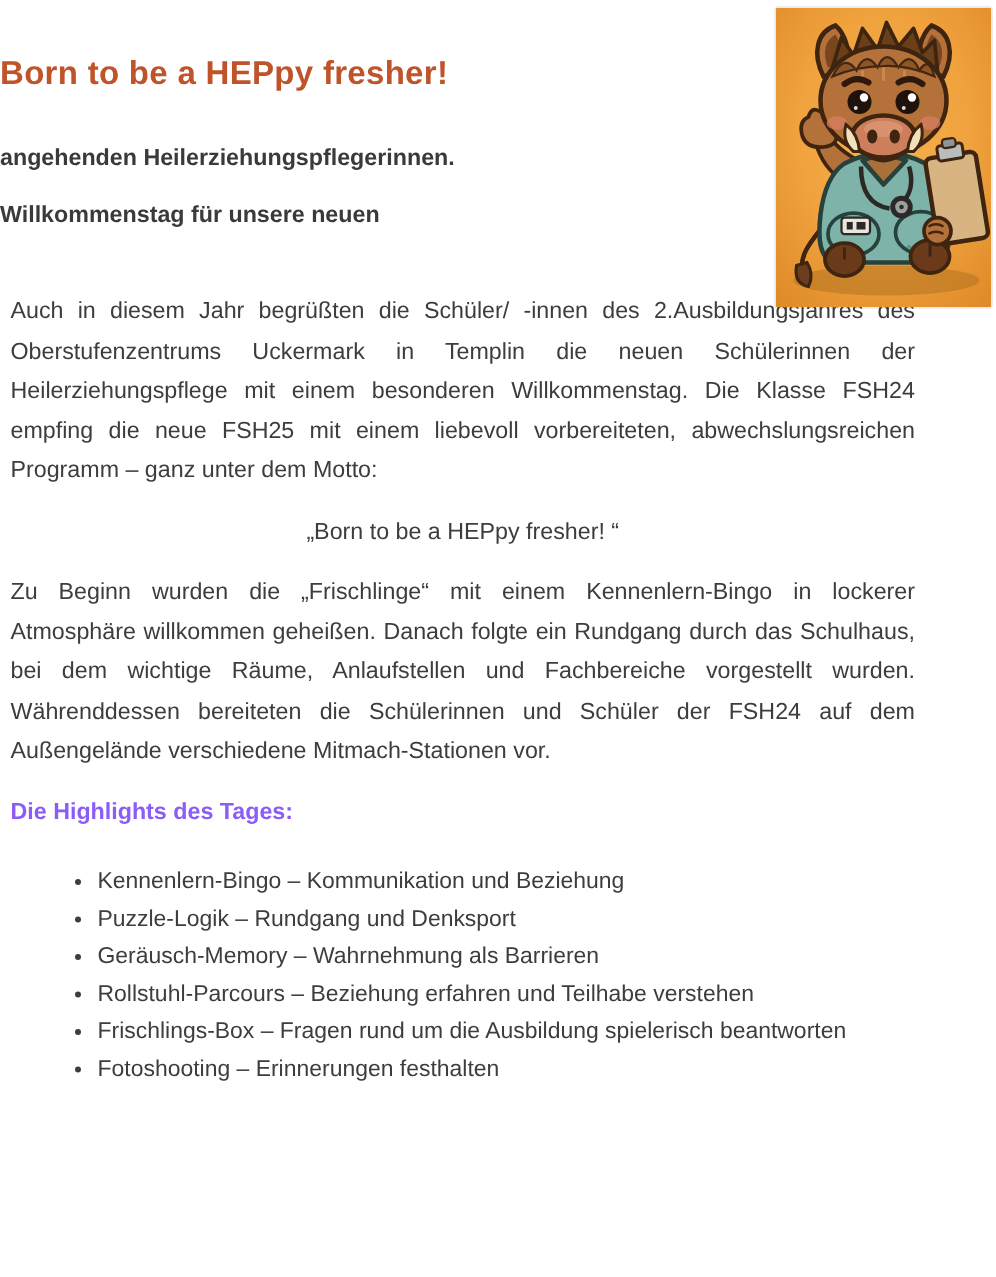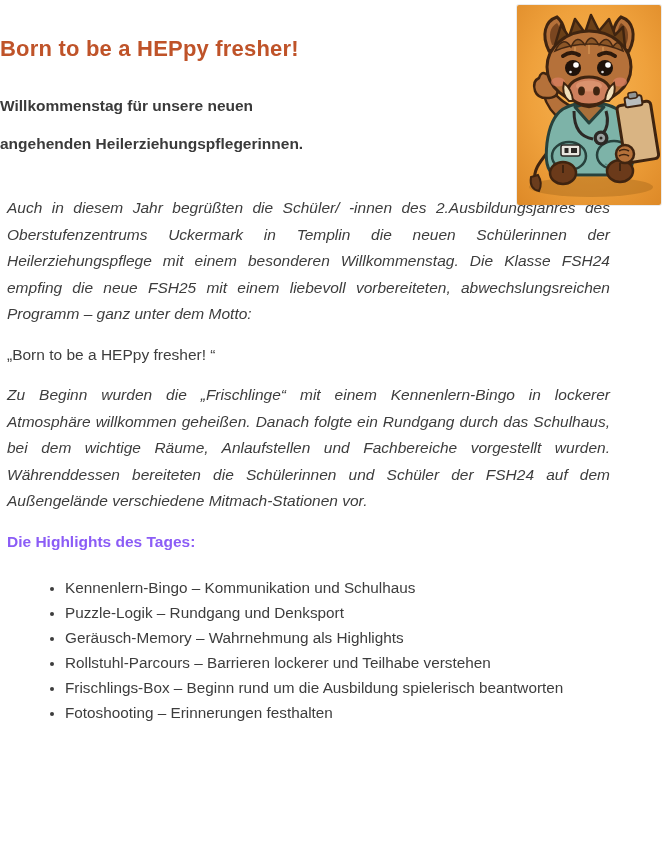--- a/index.html
+++ b/index.html
@@ -22,22 +22,22 @@
   .header{padding-top:36px;width:566px;text-align:left;}
   .doc-title{
     margin:0;font-size:22px;line-height:26px;font-weight:bold;
     color:#bf5329;letter-spacing:.2px;
   }
   .subtitle{margin-top:25px;font-size:15.5px;font-weight:bold;line-height:38px;color:#3a3a3a;}
 
   
   .content{margin:32px 54px 0 7px;font-size:15.5px;}
   .content p{margin:0 0 14px 0;line-height:26.5px;}
-  .para{text-align:justify;text-justify:inter-word;font-style:italic;}
-  .quote{text-align:left;}
+  .para{text-align:justify;text-justify:inter-word;}
+  .quote{text-align:center;}
   .highlights-heading{
     margin:0 0 0 0;font-size:15.5px;font-weight:bold;line-height:26.5px;color:#8b5cf6;
   }
   ul.highlights{
     margin:20px 0 0 0;padding:0 0 0 58px;list-style:disc;
   }
   ul.highlights li{line-height:25px;font-size:15.3px;}
   ul.highlights li::marker{color:#3d3d3d;font-size:13px;}
 </style>
 </head>
@@ -130,36 +130,36 @@
       <path d="M52 96 Q 44 89 47 78 Q 55 84 56 96 Z" fill="#f2e0ba" stroke="#3f2410" stroke-width="2"></path>
       <path d="M92 96 Q 100 89 97 78 Q 89 84 88 96 Z" fill="#f2e0ba" stroke="#3f2410" stroke-width="2"></path>
 
       <path d="M62 99 Q 72 105 82 99" stroke="#3f2410" stroke-width="2.5" fill="none" stroke-linecap="round"></path>
     </svg>
   </div>
 
   <div class="header">
     <h1 class="doc-title">Born to be a HEPpy fresher!</h1>
     <div class="subtitle">
+      <div>angehenden Heilerziehungspflegerinnen.</div>
       <div>Willkommenstag für unsere neuen</div>
-      <div>angehenden Heilerziehungspflegerinnen.</div>
     </div>
   </div>
 
   <div class="content">
     <p class="para">Auch in diesem Jahr begrüßten die Schüler/ -innen des 2.Ausbildungsjahres des Oberstufenzentrums Uckermark in Templin die neuen Schülerinnen der Heilerziehungspflege mit einem besonderen Willkommenstag. Die Klasse FSH24 empfing die neue FSH25 mit einem liebevoll vorbereiteten, abwechslungsreichen Programm – ganz unter dem Motto:</p>
     <p class="quote">„Born to be a HEPpy fresher! “</p>
     <p class="para">Zu Beginn wurden die „Frischlinge“ mit einem Kennenlern-Bingo in lockerer Atmosphäre willkommen geheißen. Danach folgte ein Rundgang durch das Schulhaus, bei dem wichtige Räume, Anlaufstellen und Fachbereiche vorgestellt wurden. Währenddessen bereiteten die Schülerinnen und Schüler der FSH24 auf dem Außengelände verschiedene Mitmach-Stationen vor.</p>
 
     <h2 class="highlights-heading">Die Highlights des Tages:</h2>
 
     <ul class="highlights">
-      <li>Kennenlern-Bingo – Kommunikation und Schulhaus</li>
+      <li>Kennenlern-Bingo – Kommunikation und Beziehung</li>
       <li>Puzzle-Logik – Rundgang und Denksport</li>
-      <li>Geräusch-Memory – Wahrnehmung als Highlights</li>
-      <li>Rollstuhl-Parcours – Barrieren lockerer und Teilhabe verstehen</li>
-      <li>Frischlings-Box – Beginn rund um die Ausbildung spielerisch beantworten</li>
+      <li>Geräusch-Memory – Wahrnehmung als Barrieren</li>
+      <li>Rollstuhl-Parcours – Beziehung erfahren und Teilhabe verstehen</li>
+      <li>Frischlings-Box – Fragen rund um die Ausbildung spielerisch beantworten</li>
       <li>Fotoshooting – Erinnerungen festhalten</li>
 
     </ul>
   </div>
 
 </div>
 
 </body></html>

